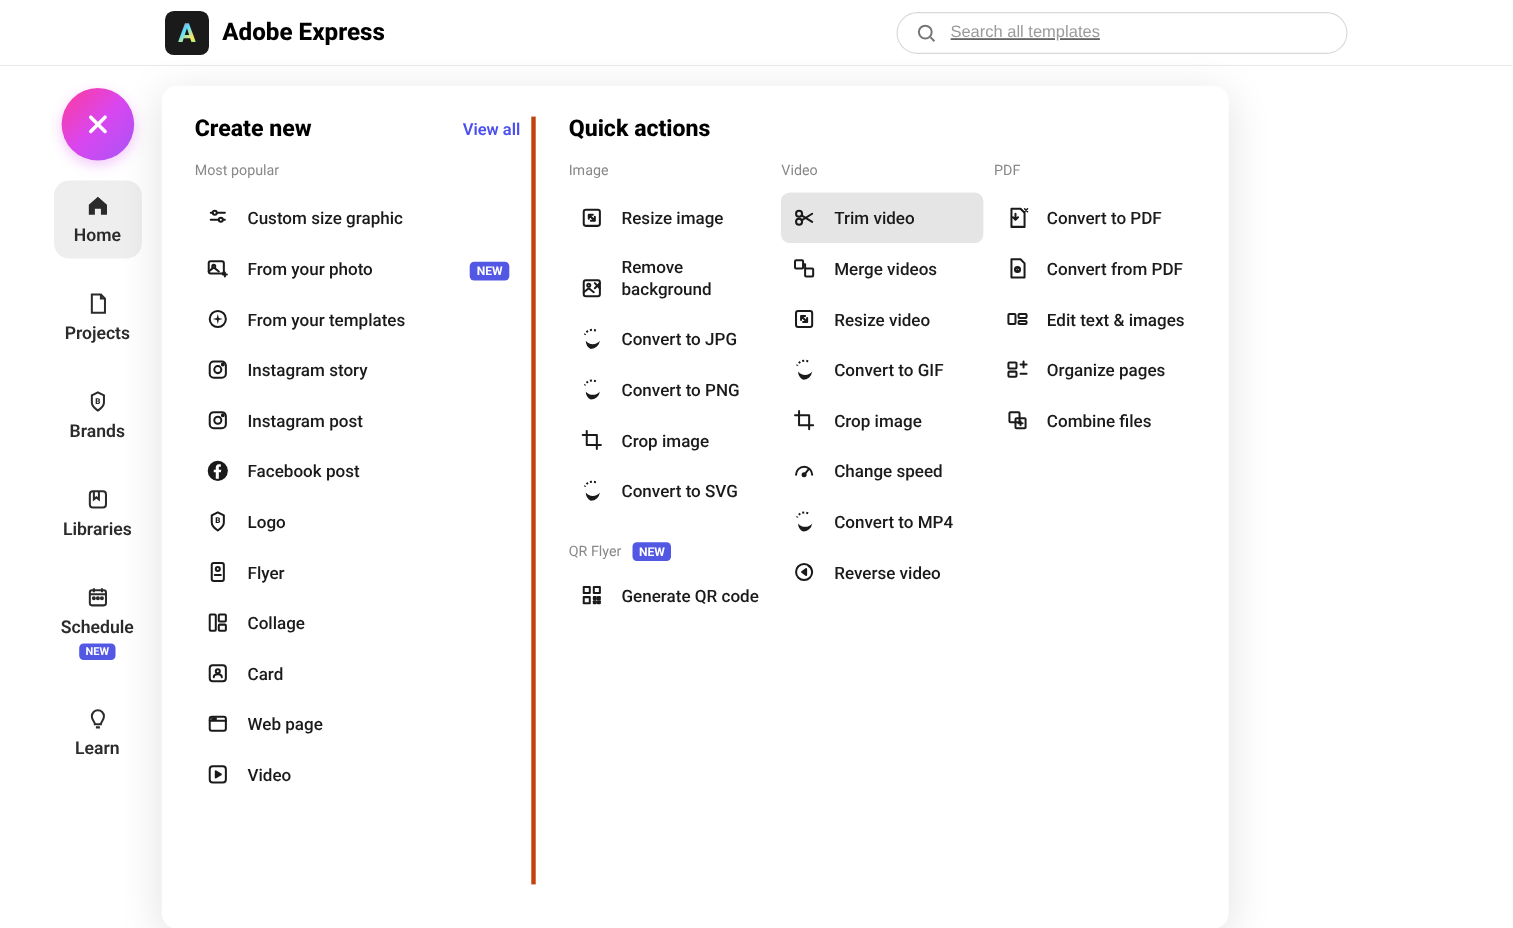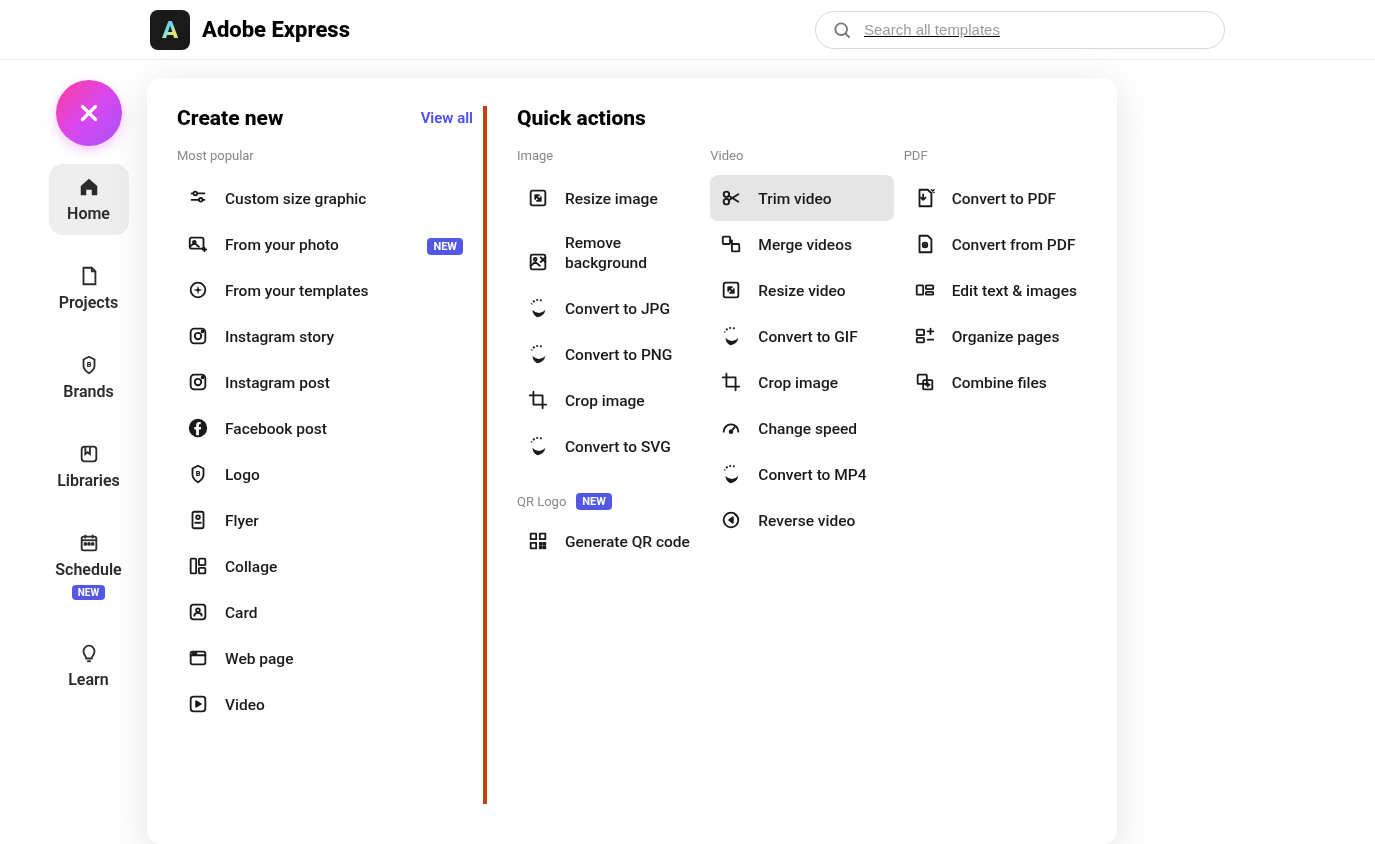--- a/index.html
+++ b/index.html
@@ -510,21 +510,21 @@
                   <svg width="22" height="22" viewBox="0 0 24 24">
                     <path d="M16 4 A8 8 0 0 0 5 8" fill="none" stroke="#1a1a1a" stroke-width="2" stroke-dasharray="2 2"></path>
                     <path d="M6 14 A9 9 0 0 0 20 14 A9 9 0 0 1 11 22 A9 9 0 0 1 6 14 Z" fill="#1a1a1a"></path>
                   </svg>
                 </span>
       <span class="item-label">Convert to SVG</span>
     </div>
             </div>
             <div class="qr-section">
       <div class="qr-head">
-        <span class="subhead" style="margin:0">QR Logo</span>
+        <span class="subhead" style="margin:0">QR Flyer</span>
         <span class="badge-new">NEW</span>
       </div>
       <div class="item">
         <span class="item-icon">
                   <svg width="22" height="22" viewBox="0 0 24 24" fill="none" stroke="#1a1a1a" stroke-width="2" stroke-linecap="round" stroke-linejoin="round">
                     <rect x="4" y="4" width="6" height="6"></rect>
                     <rect x="14" y="4" width="6" height="6"></rect>
                     <rect x="4" y="14" width="6" height="6"></rect>
                     <rect x="14" y="14" width="2" height="2" fill="#1a1a1a"></rect>
                     <rect x="18" y="14" width="2" height="2" fill="#1a1a1a"></rect>

